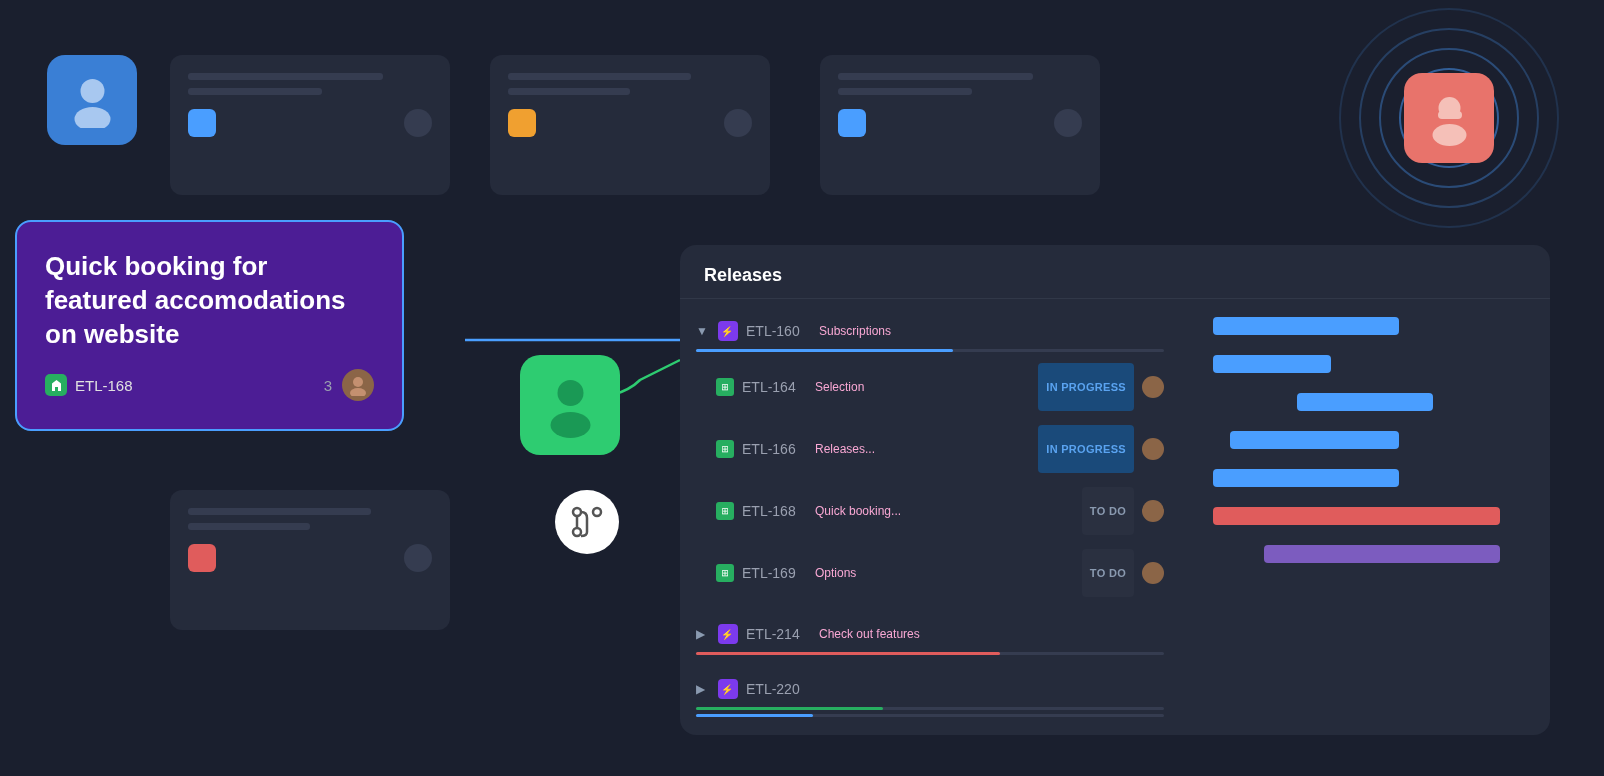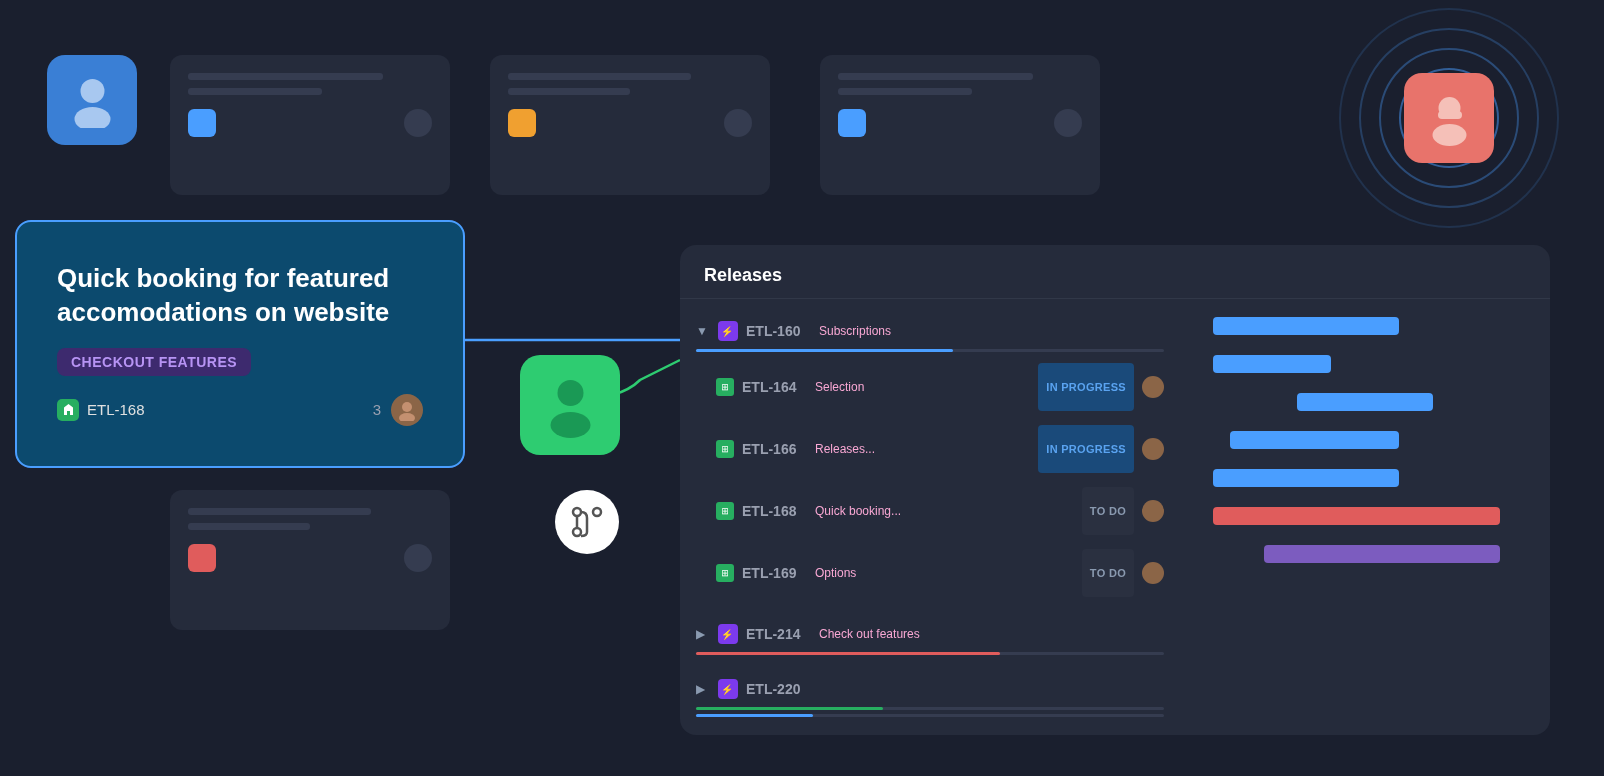--- a/index.html
+++ b/index.html
@@ -83,25 +83,25 @@
       align-items: center;
       justify-content: center;
       z-index: 2;
     }
 
     
     .feature-card {
       position: absolute;
       top: 220px;
       left: 15px;
-      width: 450px;
-      background: #0c4a6e;
+      width: 389px;
+      background: #4c1d95;
       border: 2px solid #4a9eff;
       border-radius: 16px;
-      padding: 40px;
+      padding: 28px;
       z-index: 10;
     }
 
     .feature-card-title {
       font-size: 26px;
       font-weight: 600;
       color: #ffffff;
       line-height: 1.3;
       margin-bottom: 18px;
     }
@@ -267,21 +267,21 @@
       align-items: center;
       justify-content: center;
       font-size: 10px;
       color: white;
       flex-shrink: 0;
     }
 
     .release-id {
       color: #9aa0b0;
       font-size: 14px;
-      font-weight: 700;
+      font-weight: 400;
       min-width: 65px;
     }
 
     .release-name {
       color: #f9a8d4;
       font-size: 12px;
       font-weight: 500;
       flex: 1;
     }
 
@@ -473,23 +473,20 @@
         <circle cx="27.5" cy="17" r="11" fill="#f5c0b8"></circle>
         <rect x="16" y="20" width="24" height="8" rx="4" fill="#f5c0b8"></rect>
         <ellipse cx="27.5" cy="44" rx="17" ry="11" fill="#f5c0b8"></ellipse>
       </svg>
     </div>
   </div>
 
   <div class="feature-card">
     <div class="feature-card-title">Quick booking for featured accomodations on website</div>
 
-    <div class="checkout-badge">
-      <span class="checkout-badge-text">CHECKOUT FEATURES</span>
-    </div>
 
     <div class="card-footer">
       <div class="etl-id">
         <div class="etl-icon">
           <svg width="13" height="13" viewBox="0 0 13 13" fill="none">
             <path d="M6.5 1L2 4.5V12H5V8H8V12H11V4.5L6.5 1Z" fill="white"></path>
           </svg>
         </div>
         <span class="etl-label">ETL-168</span>
       </div>

